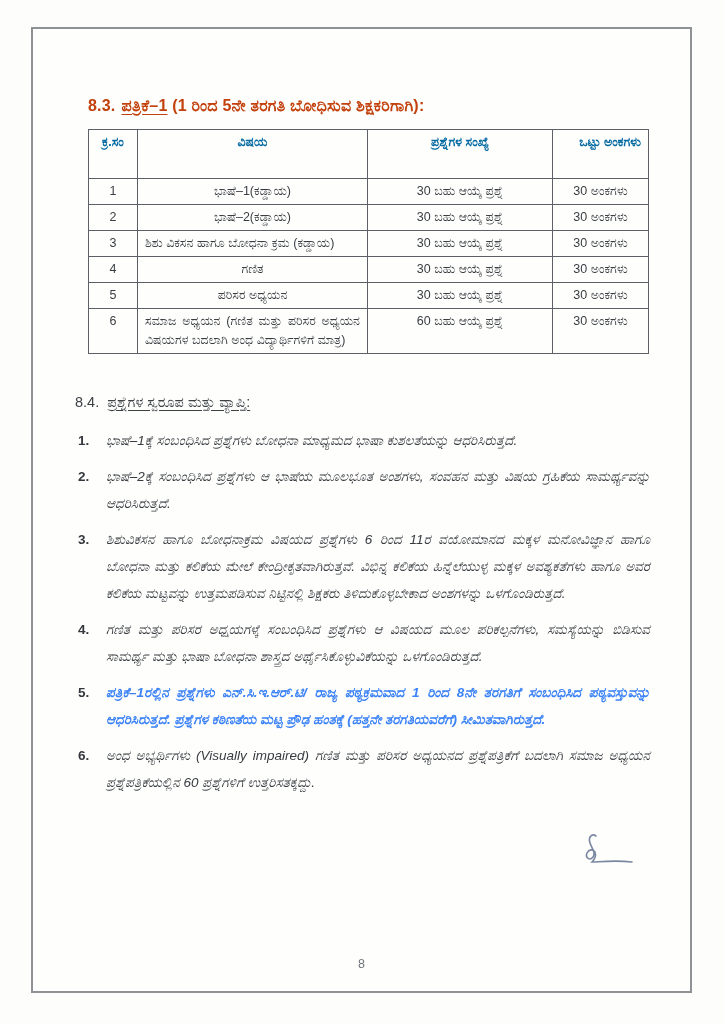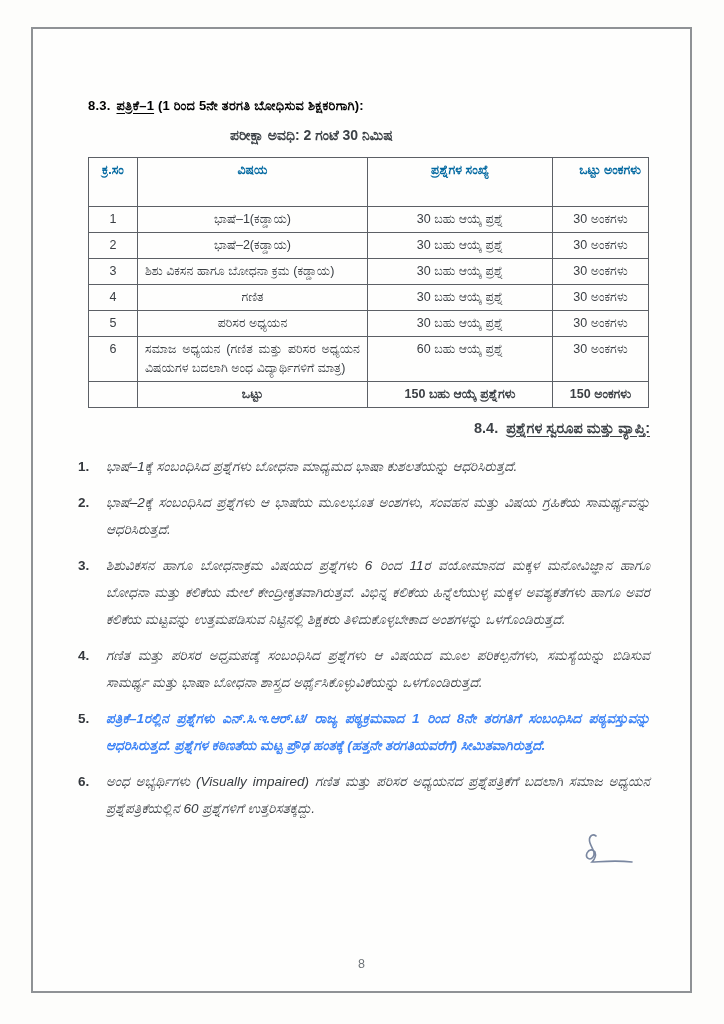--- a/index.html
+++ b/index.html
@@ -29,23 +29,23 @@
     box-sizing: border-box;
   }
   .content {
     position: absolute;
     left: 88px;
     top: 96px;
     width: 562px;
   }
   
   .h83 {
-    font-size: 13px;
+    font-size: 16px;
     font-weight: bold;
-    color: #000000;
+    color: #c2410c;
     letter-spacing: 0.2px;
     line-height: 20px;
   }
   .h83 .num { margin-right: 6px; }
   .h83 .ul { text-decoration: underline; text-underline-offset: 3px; }
   .subheading {
     font-size: 14px;
     font-weight: bold;
     color: #3c4146;
     margin-top: 11px;
@@ -72,26 +72,25 @@
   table.exam col.c-q    { width: 185px; }
   table.exam col.c-m    { width: 96px; }
   table.exam th { font-weight: bold; color: #0369a1; }
   table.exam th.center, table.exam td.center { text-align: center; }
   table.exam th.h-marks { text-align: right; }
   table.exam thead th { height: 42px; }
   table.exam td.justify { text-align: justify; }
   table.exam tr.total td { font-weight: bold; }
   
   .h84 {
-    margin-top: 12px;
+    margin-top: 40px;
     margin-left: -13px;
     font-size: 14.5px;
-    font-weight: bold;
+    font-weight: normal;
     color: #3c4146;
-    text-align: right;
   }
   .h84 .num { margin-right: 8px; }
   .h84 .ul { text-decoration: underline; text-underline-offset: 3px; }
   
   .qlist {
     margin-top: 16px;
     margin-left: -10px;
     width: 572px;
   }
   .qitem {
@@ -134,21 +133,20 @@
 <body>
 
 <div class="sheet">
   <div class="page-border"></div>
 
   <div class="content">
 
     <div class="h83">
       <span class="num">8.3.</span><span class="ul">ಪತ್ರಿಕೆ–1</span><span> (1 ರಿಂದ 5ನೇ ತರಗತಿ ಬೋಧಿಸುವ ಶಿಕ್ಷಕರಿಗಾಗಿ):</span>
     </div>
-    <div class="subheading">ಪರೀಕ್ಷಾ ಅವಧಿ: 2 ಗಂಟೆ 30 ನಿಮಿಷ</div>
 
     <table class="exam">
       <colgroup>
           <col class="c-sl">
           <col class="c-sub">
           <col class="c-q">
           <col class="c-m">
         </colgroup>
       <thead>
         <tr>
@@ -188,26 +186,20 @@
           <td>ಪರಿಸರ ಅಧ್ಯಯನ</td>
           <td>30 ಬಹು ಆಯ್ಕೆ ಪ್ರಶ್ನೆ</td>
           <td>30 ಅಂಕಗಳು</td>
         </tr>
         <tr>
           <td class="center">6</td>
           <td class="justify">ಸಮಾಜ ಅಧ್ಯಯನ (ಗಣಿತ ಮತ್ತು ಪರಿಸರ ಅಧ್ಯಯನ ವಿಷಯಗಳ ಬದಲಾಗಿ ಅಂಧ ವಿದ್ಯಾರ್ಥಿಗಳಿಗೆ ಮಾತ್ರ)</td>
           <td>60 ಬಹು ಆಯ್ಕೆ ಪ್ರಶ್ನೆ</td>
           <td>30 ಅಂಕಗಳು</td>
         </tr>
-        <tr class="total">
-          <td></td>
-          <td>ಒಟ್ಟು</td>
-          <td>150 ಬಹು ಆಯ್ಕೆ ಪ್ರಶ್ನೆಗಳು</td>
-          <td>150 ಅಂಕಗಳು</td>
-        </tr>
       </tbody>
     </table>
 
     <div class="h84">
       <span class="num">8.4.</span><span class="ul">ಪ್ರಶ್ನೆಗಳ ಸ್ವರೂಪ ಮತ್ತು ವ್ಯಾಪ್ತಿ:</span>
     </div>
 
     <div class="qlist">
       <div class="qitem">
         <span class="no">1.</span>
@@ -216,21 +208,21 @@
       <div class="qitem">
         <span class="no">2.</span>
         <span class="txt">ಭಾಷೆ–2ಕ್ಕೆ ಸಂಬಂಧಿಸಿದ ಪ್ರಶ್ನೆಗಳು ಆ ಭಾಷೆಯ ಮೂಲಭೂತ ಅಂಶಗಳು, ಸಂವಹನ ಮತ್ತು ವಿಷಯ ಗ್ರಹಿಕೆಯ ಸಾಮರ್ಥ್ಯವನ್ನು ಆಧರಿಸಿರುತ್ತದೆ.</span>
       </div>
       <div class="qitem">
         <span class="no">3.</span>
         <span class="txt">ಶಿಶುವಿಕಸನ ಹಾಗೂ ಬೋಧನಾಕ್ರಮ ವಿಷಯದ ಪ್ರಶ್ನೆಗಳು 6 ರಿಂದ 11ರ ವಯೋಮಾನದ ಮಕ್ಕಳ ಮನೋವಿಜ್ಞಾನ ಹಾಗೂ ಬೋಧನಾ ಮತ್ತು ಕಲಿಕೆಯ ಮೇಲೆ ಕೇಂದ್ರೀಕೃತವಾಗಿರುತ್ತವೆ. ವಿಭಿನ್ನ ಕಲಿಕೆಯ ಹಿನ್ನೆಲೆಯುಳ್ಳ ಮಕ್ಕಳ ಅವಶ್ಯಕತೆಗಳು ಹಾಗೂ ಅವರ ಕಲಿಕೆಯ ಮಟ್ಟವನ್ನು ಉತ್ತಮಪಡಿಸುವ ನಿಟ್ಟಿನಲ್ಲಿ ಶಿಕ್ಷಕರು ತಿಳಿದುಕೊಳ್ಳಬೇಕಾದ ಅಂಶಗಳನ್ನು ಒಳಗೊಂಡಿರುತ್ತದೆ.</span>
       </div>
       <div class="qitem">
         <span class="no">4.</span>
-        <span class="txt">ಗಣಿತ ಮತ್ತು ಪರಿಸರ ಅಧ್ತಮಪಡ್ಕೆ ಸಂಬಂಧಿಸಿದ ಪ್ರಶ್ನೆಗಳು ಆ ವಿಷಯದ ಮೂಲ ಪರಿಕಲ್ಪನೆಗಳು, ಸಮಸ್ಯೆಯನ್ನು ಬಿಡಿಸುವ ಸಾಮರ್ಥ್ಯ ಮತ್ತು ಭಾಷಾ ಬೋಧನಾ ಶಾಸ್ತ್ರದ ಅರ್ಥೈಸಿಕೊಳ್ಳುವಿಕೆಯನ್ನು ಒಳಗೊಂಡಿರುತ್ತದೆ.</span>
+        <span class="txt">ಗಣಿತ ಮತ್ತು ಪರಿಸರ ಅಧ್ಷಯಗಳ್ಕೆ ಸಂಬಂಧಿಸಿದ ಪ್ರಶ್ನೆಗಳು ಆ ವಿಷಯದ ಮೂಲ ಪರಿಕಲ್ಪನೆಗಳು, ಸಮಸ್ಯೆಯನ್ನು ಬಿಡಿಸುವ ಸಾಮರ್ಥ್ಯ ಮತ್ತು ಭಾಷಾ ಬೋಧನಾ ಶಾಸ್ತ್ರದ ಅರ್ಥೈಸಿಕೊಳ್ಳುವಿಕೆಯನ್ನು ಒಳಗೊಂಡಿರುತ್ತದೆ.</span>
       </div>
       <div class="qitem bold">
         <span class="no">5.</span>
         <span class="txt">ಪತ್ರಿಕೆ–1ರಲ್ಲಿನ ಪ್ರಶ್ನೆಗಳು ಎನ್.ಸಿ.ಇ.ಆರ್.ಟಿ/ ರಾಜ್ಯ ಪಠ್ಯಕ್ರಮವಾದ 1 ರಿಂದ 8ನೇ ತರಗತಿಗೆ ಸಂಬಂಧಿಸಿದ ಪಠ್ಯವಸ್ತುವನ್ನು ಆಧರಿಸಿರುತ್ತದೆ. ಪ್ರಶ್ನೆಗಳ ಕಠಿಣತೆಯ ಮಟ್ಟ ಪ್ರೌಢ ಹಂತಕ್ಕೆ (ಹತ್ತನೇ ತರಗತಿಯವರೆಗೆ) ಸೀಮಿತವಾಗಿರುತ್ತದೆ.</span>
       </div>
       <div class="qitem">
         <span class="no">6.</span>
         <span class="txt">ಅಂಧ ಅಭ್ಯರ್ಥಿಗಳು (Visually impaired) ಗಣಿತ ಮತ್ತು ಪರಿಸರ ಅಧ್ಯಯನದ ಪ್ರಶ್ನೆಪತ್ರಿಕೆಗೆ ಬದಲಾಗಿ ಸಮಾಜ ಅಧ್ಯಯನ ಪ್ರಶ್ನೆಪತ್ರಿಕೆಯಲ್ಲಿನ 60 ಪ್ರಶ್ನೆಗಳಿಗೆ ಉತ್ತರಿಸತಕ್ಕದ್ದು.</span>
       </div>
     </div>

